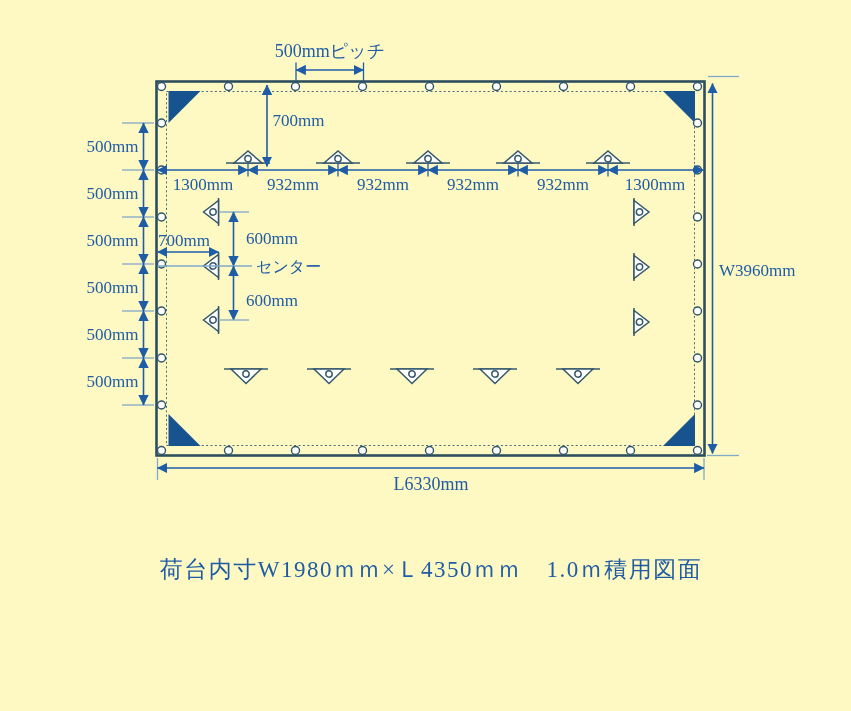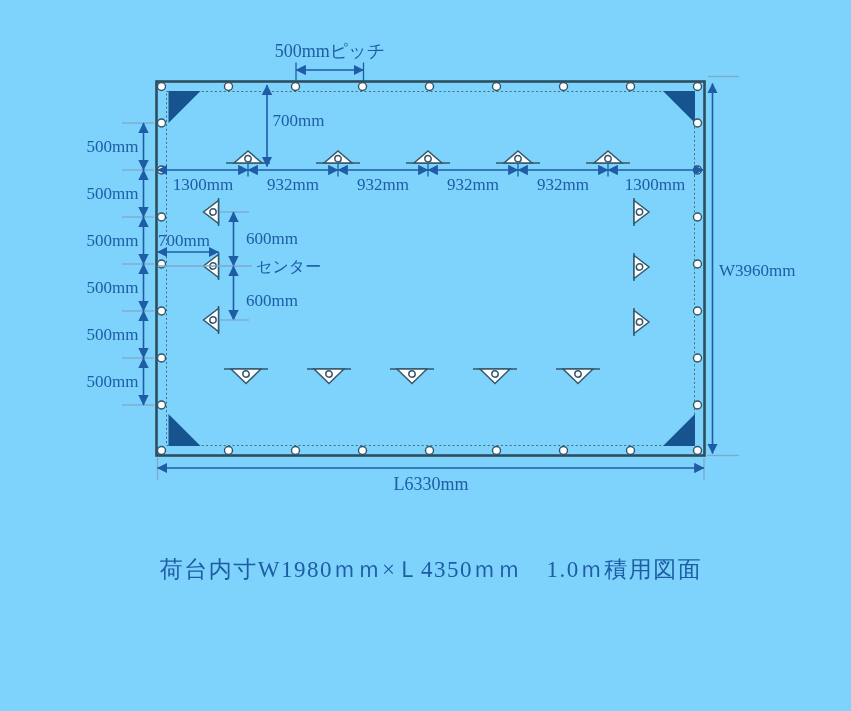--- a/index.html
+++ b/index.html
@@ -1,16 +1,16 @@
 <!DOCTYPE html>
 <html><head>
 <meta charset="utf-8">
 <style>
   html,body{margin:0;padding:0;background:#fdfdfb;}
-  .stage{position:relative;width:851px;height:711px;background:#7dd3fc;overflow:hidden;
+  .stage{position:relative;width:851px;height:711px;background:#fef9c3;overflow:hidden;
          font-family:"Liberation Serif","DejaVu Serif",serif;}
   svg text{font-family:"Liberation Serif","DejaVu Serif",serif;fill:#1f5ca6;}
   .dim-line{stroke:#1f5ca6;stroke-width:1.6;fill:none;}
   .tick{stroke:#1f5ca6;stroke-width:1.3;fill:none;}
   .ext{stroke:#7fa8cb;stroke-width:1.3;fill:none;}
   .hook{stroke:#36586c;stroke-width:1.5;fill:none;}
   .hook-fill{stroke:#36586c;stroke-width:1.5;fill:#ffffff;}
   .grommet{fill:#ffffff;stroke:#2d556b;stroke-width:1.4;}
   .lbl17{font-size:17px;}
   .lbl18{font-size:18px;}

